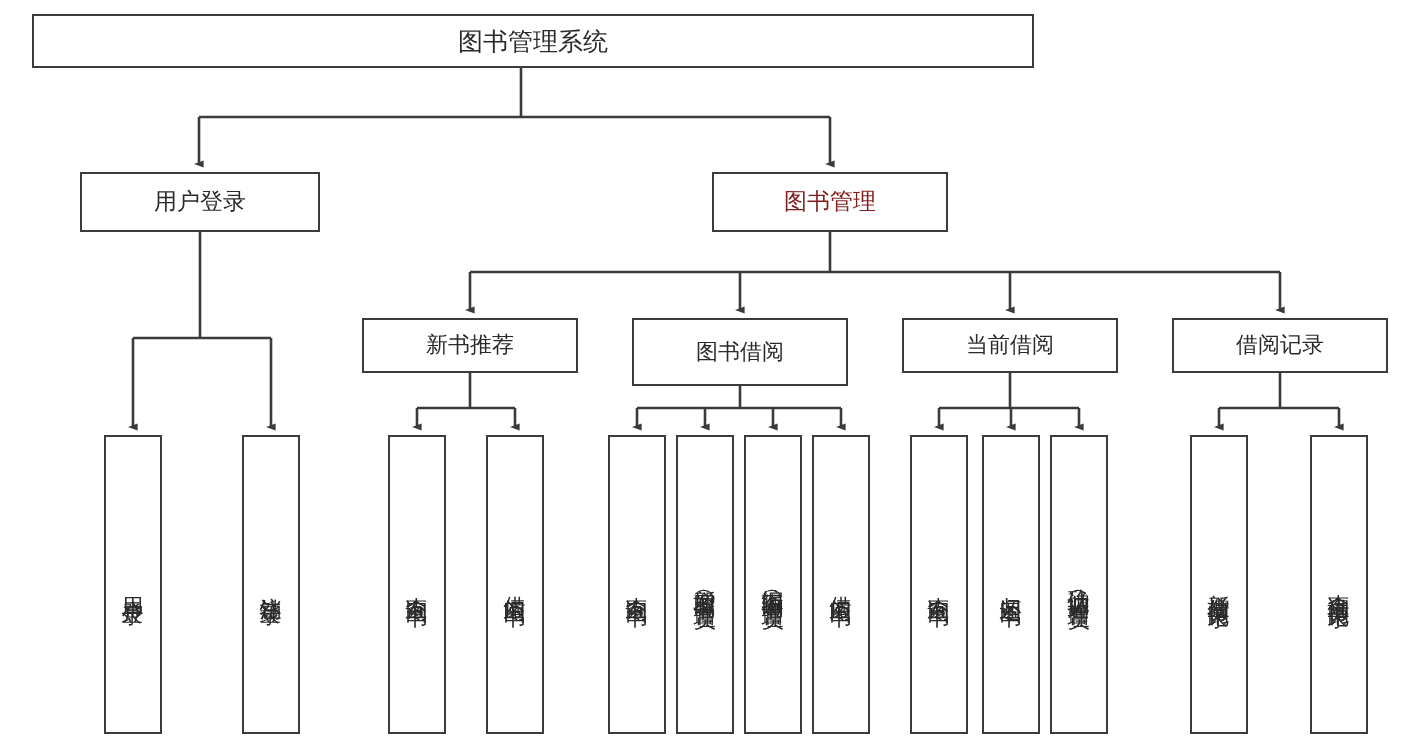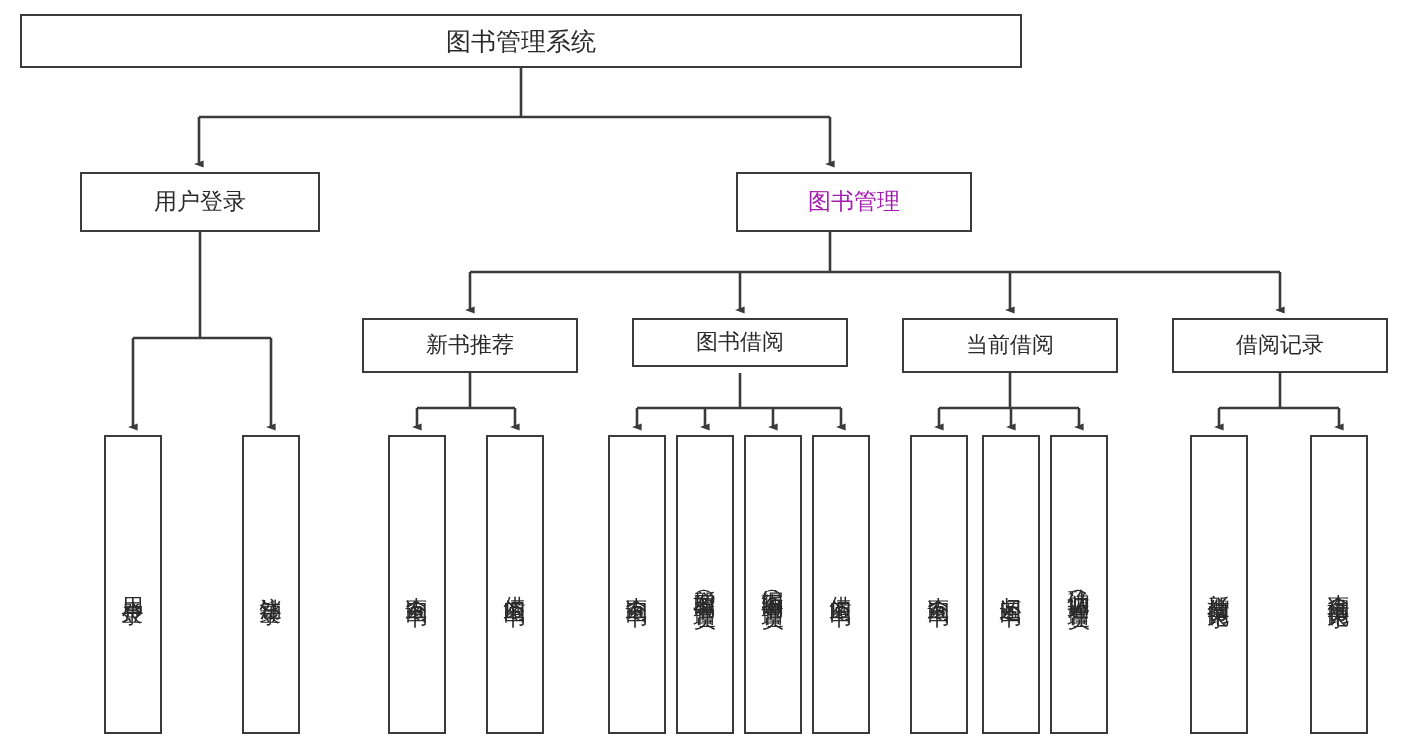--- a/index.html
+++ b/index.html
@@ -114,35 +114,35 @@
       <path d="M1011,408 L1011,427" marker-end="url(#arrow)"></path>
       <path d="M1079,408 L1079,427" marker-end="url(#arrow)"></path>
 
       <path d="M1280,373 L1280,408"></path>
       <path d="M1219,408 L1339,408"></path>
       <path d="M1219,408 L1219,427" marker-end="url(#arrow)"></path>
       <path d="M1339,408 L1339,427" marker-end="url(#arrow)"></path>
     </g>
   </svg>
 
-  <div class="node root" style="left: 20px; top: 14px; width: 1002px; height: 54px; border-color: rgb(59, 59, 59); color: rgb(42, 42, 42); background: rgb(255, 255, 255);">
+  <div class="node root" style="left: 32px; top: 14px; width: 1002px; height: 54px; border-color: rgb(59, 59, 59); color: rgb(42, 42, 42); background: rgb(255, 255, 255);">
     <span>图书管理系统</span>
   </div>
 
   <div class="node lvl2" style="left: 80px; top: 172px; width: 240px; height: 60px; border-color: rgb(59, 59, 59); color: rgb(42, 42, 42); background: rgb(255, 255, 255);">
     <span>用户登录</span>
   </div>
-  <div class="node lvl2" style="left: 712px; top: 172px; width: 236px; height: 60px; border-color: rgb(59, 59, 59); color: #a21caf; background: rgb(255, 255, 255); margin-left: 24px;">
+  <div class="node lvl2" style="left: 712px; top: 172px; width: 236px; height: 60px; border-color: rgb(59, 59, 59); color: #7f1d1d; background: rgb(255, 255, 255);">
     <span>图书管理</span>
   </div>
 
   <div class="node lvl3" style="left: 362px; top: 318px; width: 216px; height: 55px; border-color: rgb(59, 59, 59); color: rgb(42, 42, 42); background: rgb(255, 255, 255);">
     <span>新书推荐</span>
   </div>
-  <div class="node lvl3" style="left: 632px; top: 318px; width: 216px; height: 49px; border-color: rgb(59, 59, 59); color: rgb(42, 42, 42); background: rgb(255, 255, 255);">
+  <div class="node lvl3" style="left: 632px; top: 318px; width: 216px; height: 68px; border-color: rgb(59, 59, 59); color: rgb(42, 42, 42); background: rgb(255, 255, 255);">
     <span>图书借阅</span>
   </div>
   <div class="node lvl3" style="left: 1172px; top: 318px; width: 216px; height: 55px; border-color: rgb(59, 59, 59); color: rgb(42, 42, 42); background: rgb(255, 255, 255);">
     <span>借阅记录</span>
   </div>
   <div class="node lvl3" style="left: 902px; top: 318px; width: 216px; height: 55px; border-color: rgb(59, 59, 59); color: rgb(42, 42, 42); background: rgb(255, 255, 255);">
     <span>当前借阅</span>
   </div>
 
   <div class="node leaf" style="left: 104px; top: 435px; width: 58px; height: 299px; border-color: rgb(59, 59, 59); color: rgb(42, 42, 42); background: rgb(255, 255, 255);">

